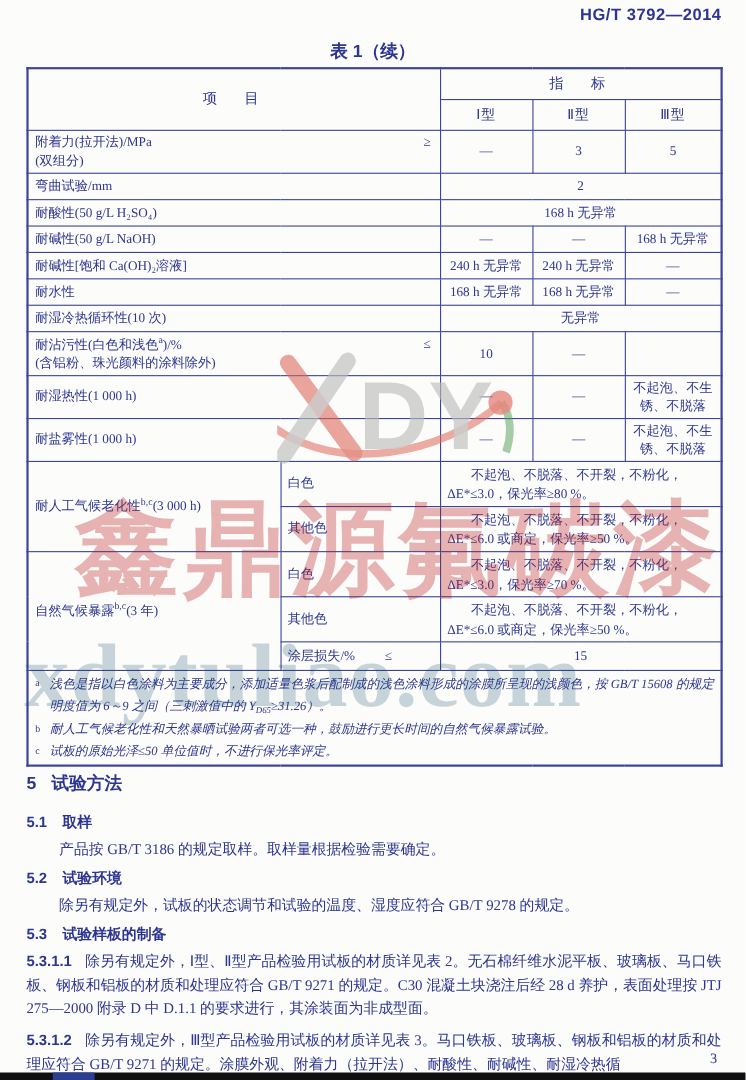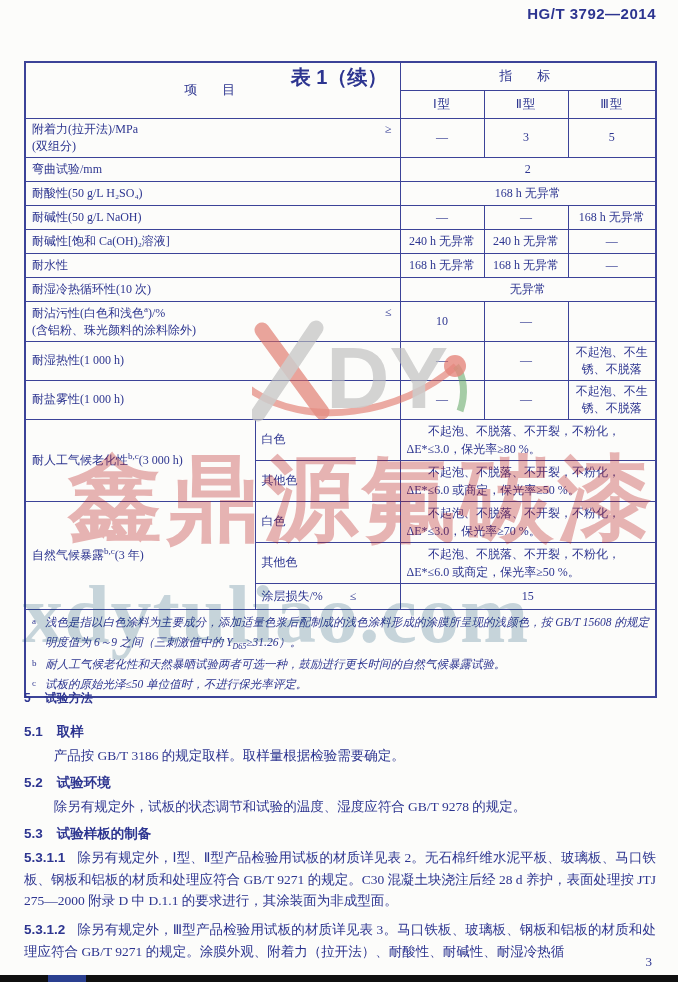--- a/index.html
+++ b/index.html
@@ -10,21 +10,21 @@
     font-family:"Liberation Serif", serif;
   }
   .std-code{
     position:absolute; top:5px; right:22px;
     font-family:"Liberation Sans", sans-serif;
     font-weight:bold; font-size:15px; letter-spacing:0.5px;
   }
   .tbl-title{
     position:absolute; top:37px; left:0; width:100%;
     text-align:center; font-family:"Liberation Sans", sans-serif;
-    font-weight:bold; font-size:20px;margin-top:27px;
+    font-weight:bold; font-size:16px;
   }
   table.spec{
     position:absolute; top:61px; left:24px; width:631px;
     border-collapse:collapse; table-layout:fixed;
     font-size:12px; z-index:1;
   }
   table.spec td, table.spec th{
     border:1px solid #3c4398; padding:2px 6px; vertical-align:middle;
     color:#2d3590; font-weight:normal;
   }
@@ -41,21 +41,21 @@
   td.fnote{ padding:8px 14px 10px 16px; }
   .fn{ display:flex; gap:9px; font-size:11.5px; line-height:1.75; margin:0;}
   .fn sup{ font-size:9px; padding-top:2px;}
   .fn-text{ flex:1; text-align:justify;font-style:italic;}
   sub.small{ font-size:8px; }
 
   .sections{ position:absolute; top:690px; left:24px; width:632px; z-index:1;}
   .sec-h{ font-family:"Liberation Sans", sans-serif; font-weight:bold;
           font-size:13.5px; margin:0 0 4px 0; }
   .sec-h .sec-num{ margin-right:14px; }
-  .sec-h1{ margin:0 0 16px 0; font-size:12px;}
+  .sec-h1{ margin:12px 0 16px 0; font-size:16px;}
   .body-p{ margin:2px 0 7px 0; font-size:13.5px; line-height:1.62;
            text-align:justify;}
   .indent{ text-indent:2.2em; }
   .inline-num{ font-family:"Liberation Sans", sans-serif; font-weight:bold;
                margin-right:12px; }
   .pageno{ position:absolute; right:26px; bottom:12px; font-size:13px; }
 
   .wm{ position:absolute; pointer-events:none; z-index:3; }
   #wm-logo{ left:252px; top:316px; width:235px; height:112px; opacity:.75;}
   #wm-company{

